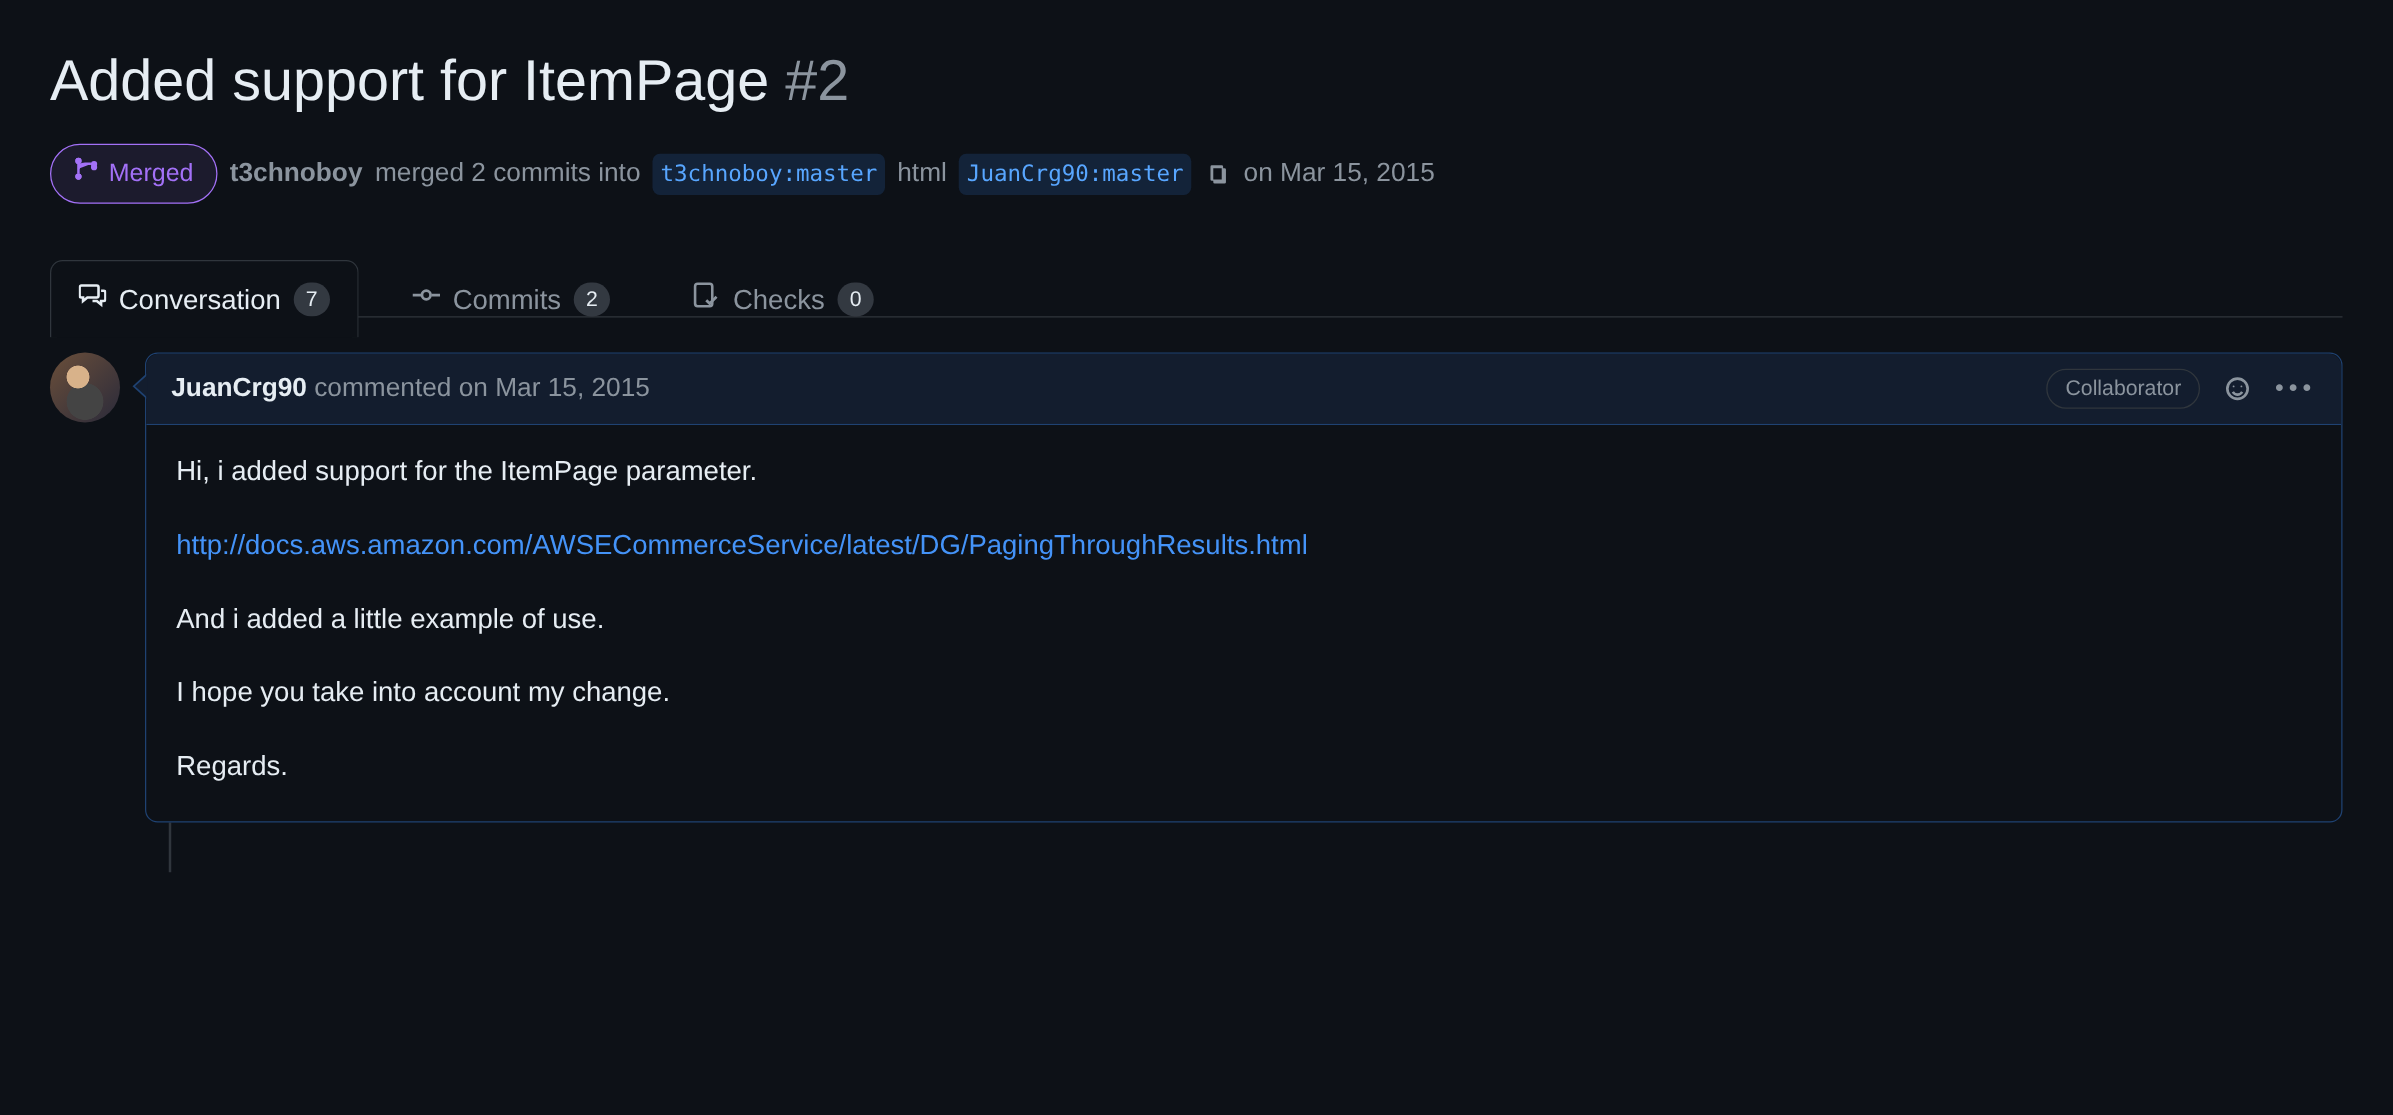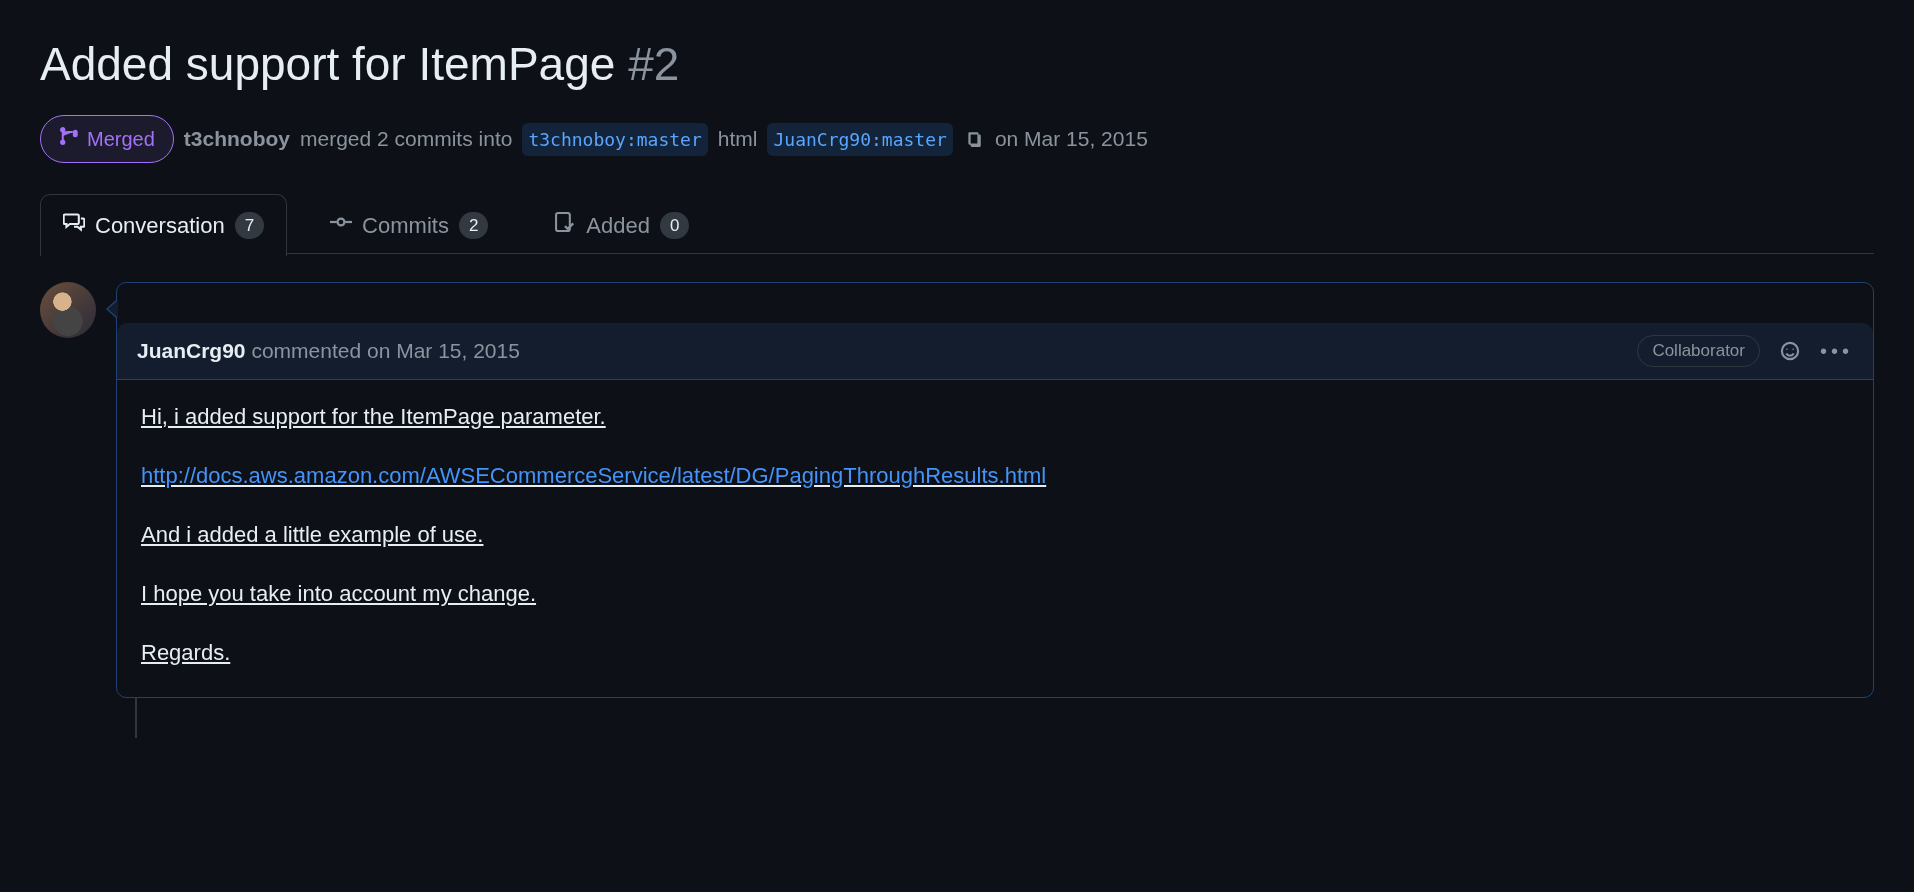--- a/index.html
+++ b/index.html
@@ -85,21 +85,21 @@
     gap: 10px;
     padding: 14px 22px;
     font-size: 22px;
     color: var(--muted);
     border: 1px solid transparent;
     border-bottom: none;
     border-top-left-radius: 10px;
     border-top-right-radius: 10px;
     cursor: pointer;
     position: relative;
-    top: 3px;
+    top: 17px;
   }
   .tab.selected {
     color: var(--fg);
     background: var(--bg);
     border-color: var(--border);
   }
   .tab svg { width:22px; height:22px; fill: currentColor; }
   .counter {
     background: rgba(110,118,129,0.4);
     color: var(--fg);
@@ -152,40 +152,40 @@
     border-top:9px solid transparent;
     border-bottom:9px solid transparent;
     border-right:10px solid var(--comment-header-bg);
   }
   .comment-header{
     background: var(--comment-header-bg);
     border-bottom:1px solid var(--comment-border);
     border-top-left-radius:10px;border-top-right-radius:10px;
     padding:12px 20px;
     display:flex;align-items:flex-start;justify-content:space-between;
-    font-size:21px;color:var(--muted);margin-top:40px;
+    font-size:21px;color:var(--muted);
   }
   .comment-header .who{color:var(--fg);font-weight:600;}
   .comment-header-right{display:flex;align-items:center;gap:18px;}
   .role-badge{
     border:1px solid #30363d;
     border-radius:999px;
     padding:2px 14px;
     font-size:17px;
     color:var(--muted);
   }
   .hdr-icon{width:24px;height:24px;color:var(--muted);cursor:pointer;display:inline-flex;align-items:center;justify-content:center;}
   .hdr-icon svg{width:20px;height:20px;fill:none;stroke:currentColor;stroke-width:1.7;}
   .kebab{letter-spacing:4px;font-size:20px;color:var(--muted);cursor:pointer;}
   .comment-body{
     padding: 20px 24px 28px 24px;
     font-size:22px;
     color:var(--fg);
   }
-  .comment-body p{margin:0 0 26px 0;text-decoration:underline;}
+  .comment-body p{margin:0 0 26px 0;}
   .comment-body a{color:var(--link);text-decoration:none;}
   .thread-line{
     width:2px;background:var(--border);height:40px;margin-left:95px;
   }
 </style>
 </head>
 <body>
 
 <h1 class="title">
   <span>Added support for ItemPage</span>
@@ -240,21 +240,21 @@
     <span>Commits</span>
     <span class="counter">2</span>
   </div>
   <div class="tab">
     <span>
       <svg viewBox="0 0 16 16">
           <rect x="1.5" y="1.5" width="10" height="13" rx="1.5" fill="none" stroke="currentColor" stroke-width="1.5"></rect>
           <path d="M8 11l2 2 4-4" fill="none" stroke="currentColor" stroke-width="1.6"></path>
         </svg>
     </span>
-    <span>Added</span>
+    <span>Checks</span>
     <span class="counter">0</span>
   </div>
 </div>
 
 <div class="timeline">
   <div class="avatar"></div>
   <div class="comment">
     <div class="comment-header">
       <div>
         <span class="who">JuanCrg90</span>

